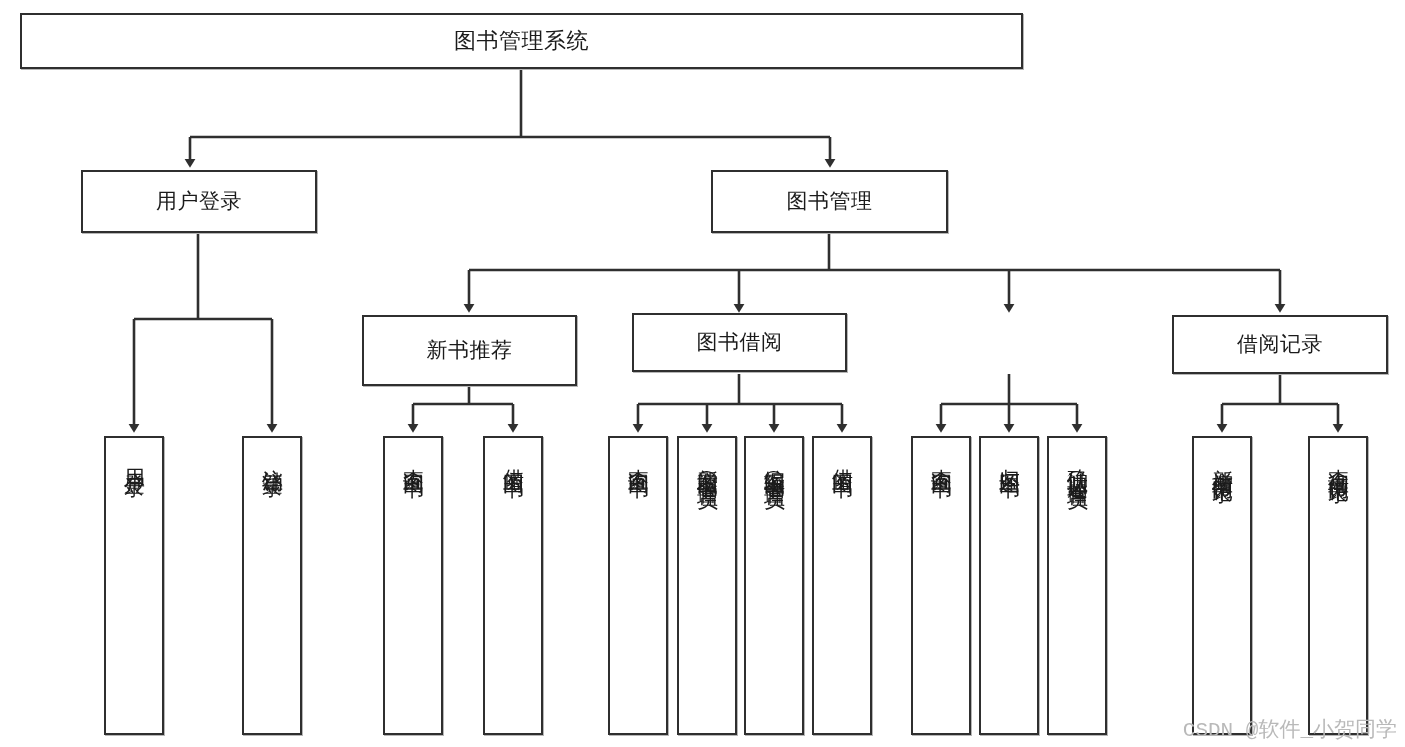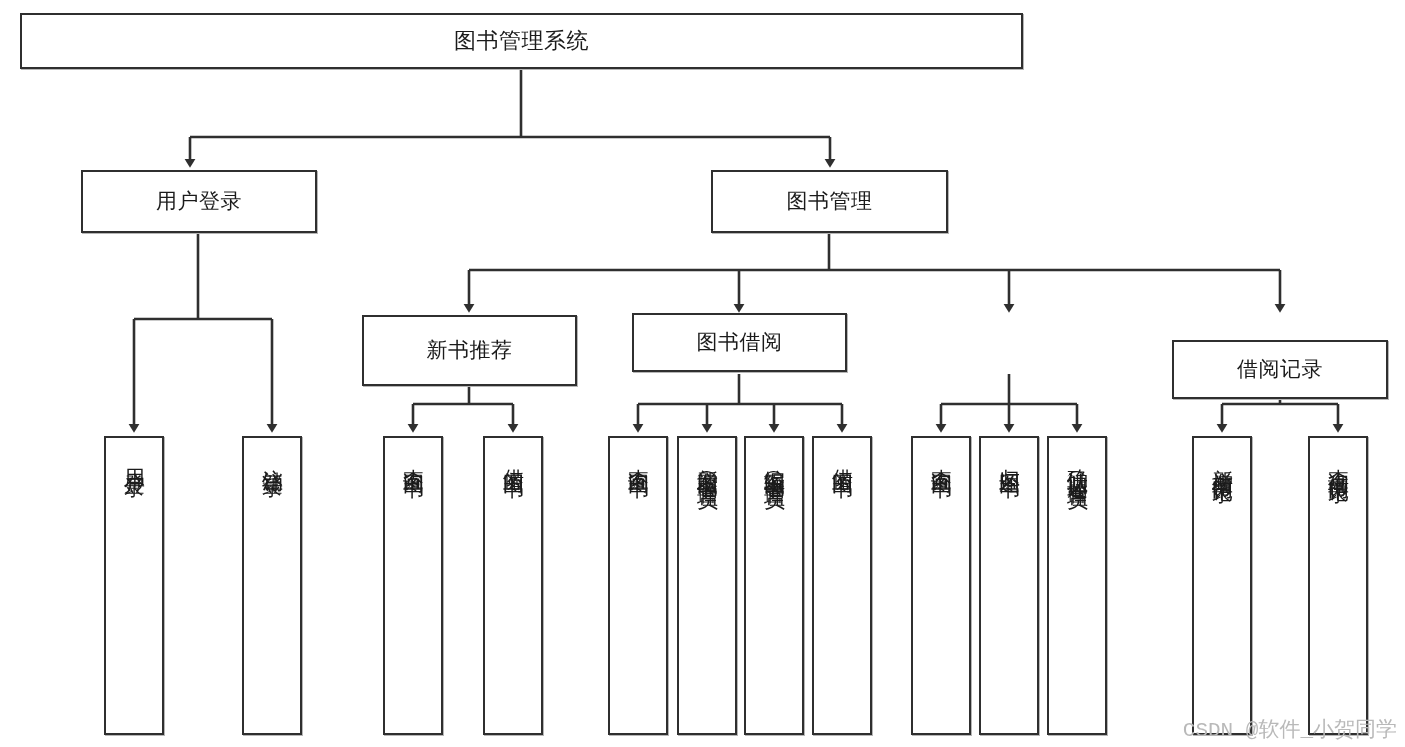--- a/index.html
+++ b/index.html
@@ -140,21 +140,21 @@
   <div class="node horiz" style="left:711px; top:170px; width:237px; height:63px;">
     <span class="label">图书管理</span>
   </div>
 
   <div class="node horiz" style="left:362px; top:315px; width:215px; height:71px;">
     <span class="label">新书推荐</span>
   </div>
   <div class="node horiz" style="left:632px; top:313px; width:215px; height:59px;">
     <span class="label">图书借阅</span>
   </div>
-  <div class="node horiz" style="left:1172px; top:315px; width:216px; height:59px;margin-top:25px;">
+  <div class="node horiz" style="left:1172px; top:315px; width:216px; height:59px;">
     <span class="label">借阅记录</span>
   </div>
 
   <div class="node vert" style="left:104px; top:436px; width:60px; height:299px;">
     <span class="label">用户登录</span>
   </div>
   <div class="node vert" style="left:242px; top:436px; width:60px; height:299px;">
     <span class="label">注销登录</span>
   </div>
 

